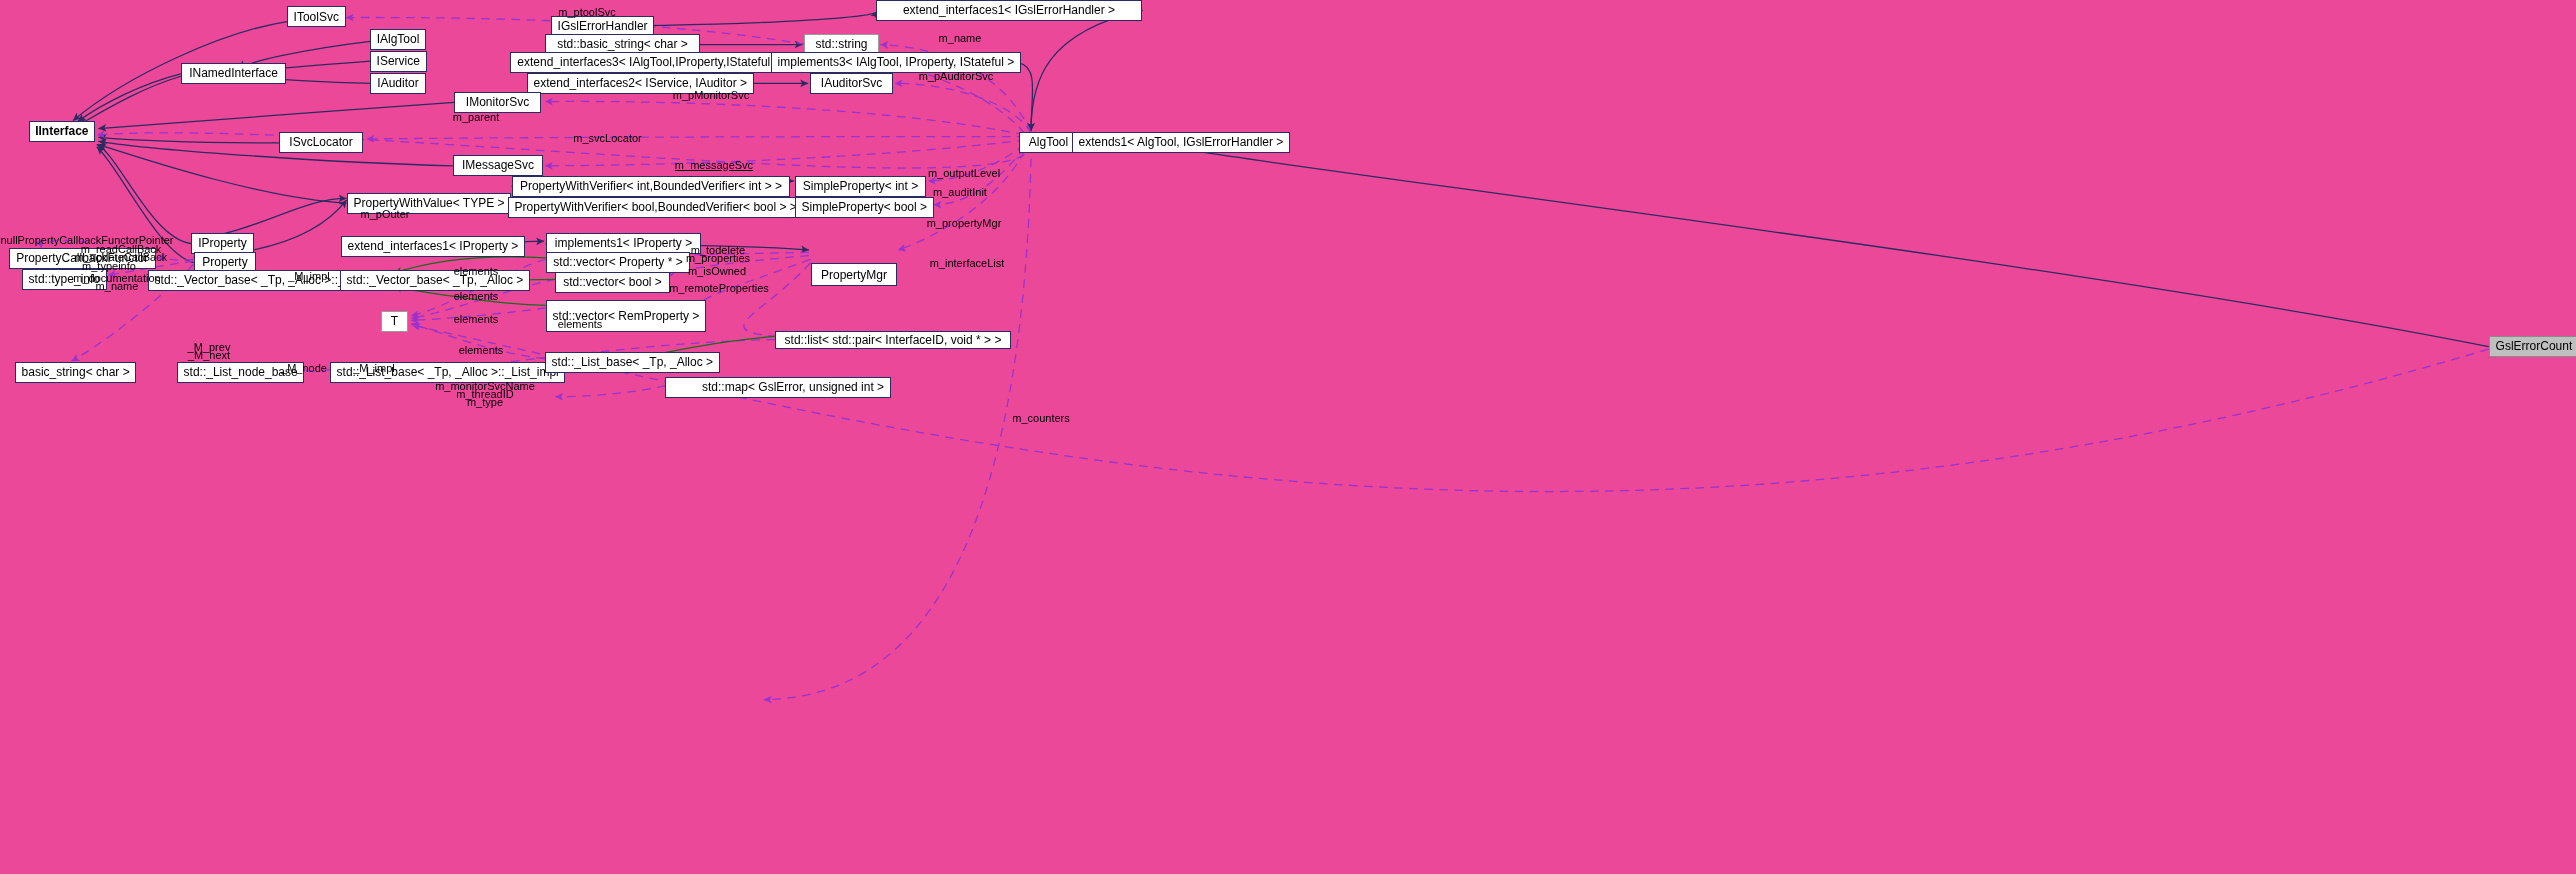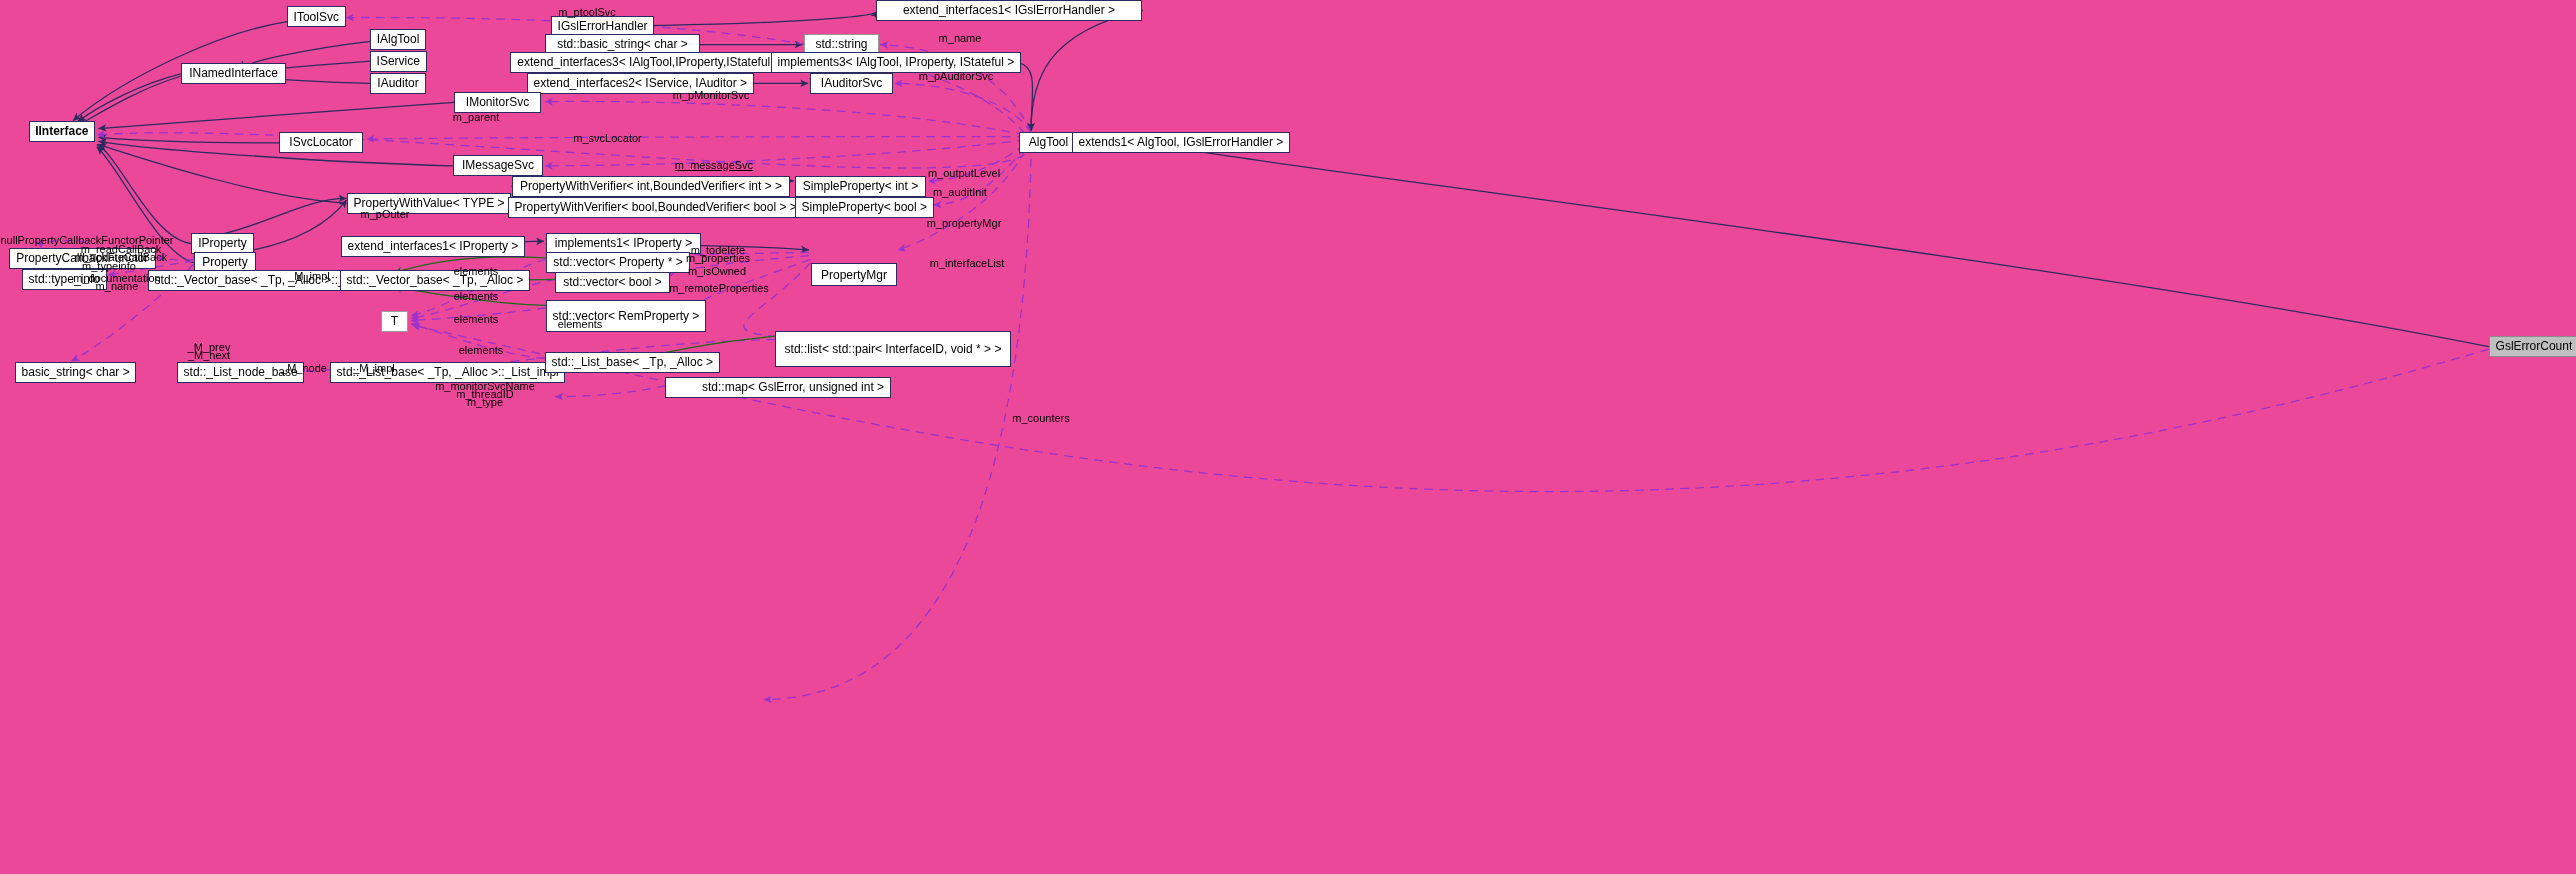--- a/index.html
+++ b/index.html
@@ -171,21 +171,21 @@
       <div class="node" style="left: 811px; top: 243px; min-width: 86px; height: 23px; margin-top: 20px;">PropertyMgr</div>
       <div class="node" style="left: 8.7px; top: 248px; min-width: 147px; height: 20.6px;">PropertyCallbackFunctor</div>
       <div class="node" style="left: 194px; top: 252px; min-width: 62px; height: 20.6px;">Property</div>
       <div class="node" style="left: 546px; top: 252px; min-width: 144px; height: 20.6px;">std::vector&lt; Property * &gt;</div>
       <div class="node" style="left: 22px; top: 269px; min-width: 84px; height: 20.6px;">std::type_info</div>
       <div class="node" style="left: 148px; top: 270px; min-width: 128px; height: 20.6px;">std::_Vector_base&lt; _Tp, _Alloc &gt;::_Vector_impl</div>
       <div class="node" style="left: 340px; top: 270px; min-width: 94px; height: 20.6px;">std::_Vector_base&lt; _Tp, _Alloc &gt;</div>
       <div class="node" style="left: 555px; top: 272px; min-width: 115px; height: 20.6px;">std::vector&lt; bool &gt;</div>
       <div class="node" style="left: 546px; top: 300px; min-width: 156px; height: 32px;">std::vector&lt; RemProperty &gt;</div>
       <div class="node lightborder" style="left: 381px; top: 311px; min-width: 27px; height: 20.6px;">T</div>
-      <div class="node" style="left: 775px; top: 331px; min-width: 236px; height: 36px;">std::list&lt; std::pair&lt; InterfaceID, void * &gt; &gt;</div>
+      <div class="node" style="left: 775px; top: 331px; min-width: 236px; height: 18px;">std::list&lt; std::pair&lt; InterfaceID, void * &gt; &gt;</div>
       <div class="node focus" style="left: 2489px; top: 336px; min-width: 81px; height: 20.6px;">GslErrorCount</div>
       <div class="node" style="left: 15px; top: 362px; min-width: 111px; height: 20.6px;">basic_string&lt; char &gt;</div>
       <div class="node" style="left: 177px; top: 362px; min-width: 119px; height: 20.6px;">std::_List_node_base</div>
       <div class="node" style="left: 330px; top: 362px; min-width: 114px; height: 20.6px;">std::_List_base&lt; _Tp, _Alloc &gt;::_List_impl</div>
       <div class="node" style="left: 545px; top: 352px; min-width: 91px; height: 20.6px;">std::_List_base&lt; _Tp, _Alloc &gt;</div>
       <div class="node" style="left: 665px; top: 377px; min-width: 98px; height: 20.6px; padding-left: 36px;">std::map&lt; GslError, unsigned int &gt;</div>
     </div>
   <div id="labels-root">
       <div class="edge-label" style="left: 587px; top: 5.6px;">m_ptoolSvc</div>
       <div class="edge-label" style="left: 960px; top: 32px;">m_name</div>

